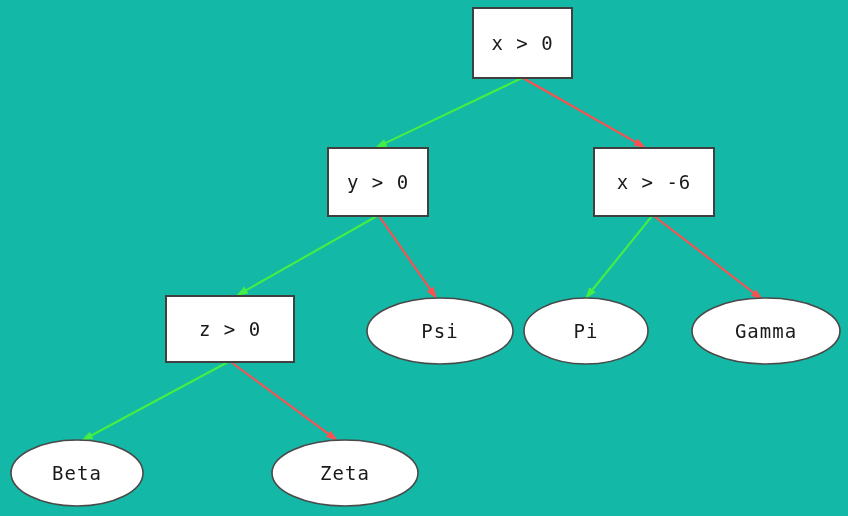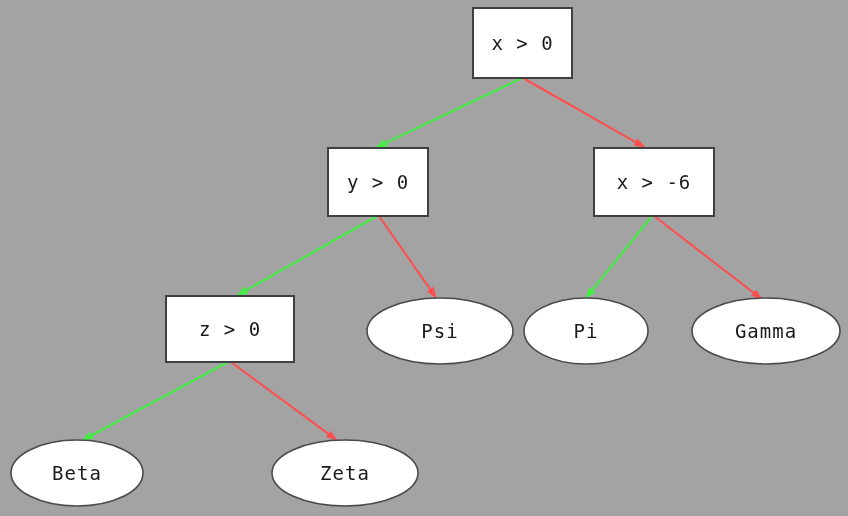--- a/index.html
+++ b/index.html
@@ -47,21 +47,21 @@
     stroke-width: 2.1;
     fill: none;
   }
   .edge-head {
     stroke: none;
   }
 </style>
 </head>
 <body style="background: rgb(255, 255, 255);">
 
-<div id="diagram-canvas" style="background: #a3a3a3;">
+<div id="diagram-canvas" style="background: #14b8a6;">
   <svg id="tree-svg" viewBox="0 0 848 516" xmlns="http://www.w3.org/2000/svg">
     <g id="edges-layer">
         <g>
           <line x1="522" y1="78" x2="383.1257446694153" y2="144.13059777646885" stroke="#44ee44" class="edge-line"></line>
           <polygon points="375,148 384.11459190431776,139.2293549599961 387.5540605474565,146.45223911058753" fill="#44ee44" class="edge-head"></polygon>
         </g>
         <g>
           <line x1="523" y1="78" x2="638.1779968303317" y2="143.5484534806766" stroke="#fc5050" class="edge-line"></line>
           <polygon points="646,148 633.592197320743,145.54105049408804 637.5491275601416,138.58815878771628" fill="#fc5050" class="edge-head"></polygon>
         </g>

